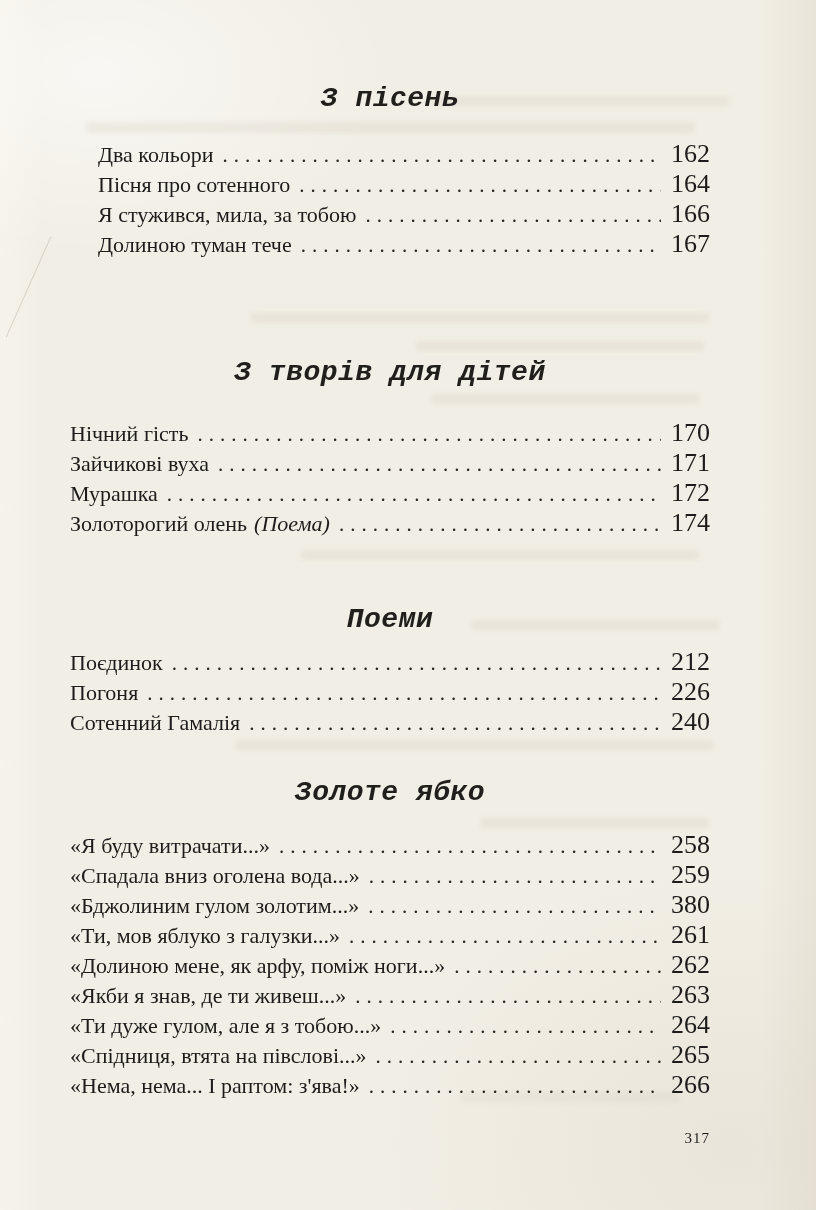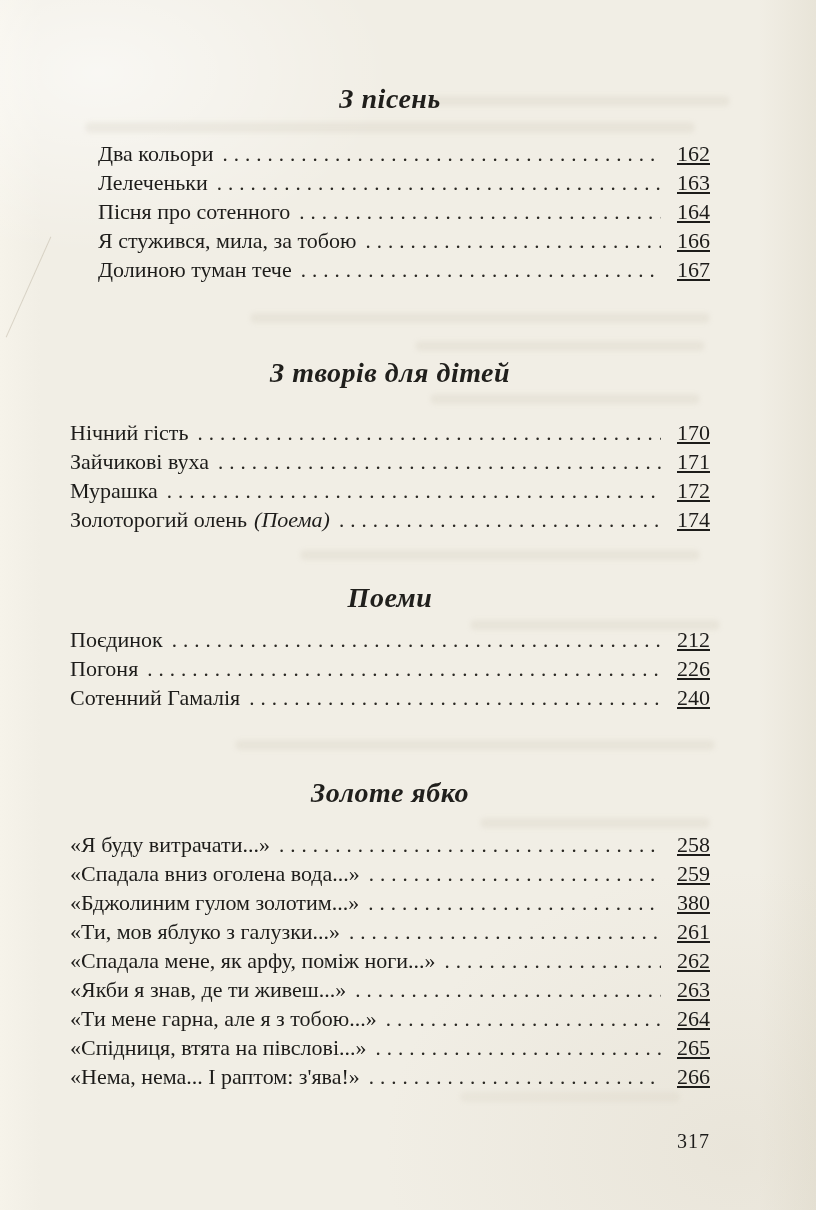--- a/index.html
+++ b/index.html
@@ -20,31 +20,32 @@
     overflow: hidden;
   }
   .content {
     position: absolute;
     left: 70px; top: 0;
     width: 640px; height: 100%;
   }
   .sec { position: absolute; left: 0; width: 100%; }
   .sec1 { top: 82px; }
   .sec2 { top: 356px; }
-  .sec3 { top: 581px; }
+  .sec3 { top: 603px; }
   .sec4 { top: 776px; }
   .sec-title {
     margin: 0;
     font-size: 28px;
     line-height: 34px;
     font-weight: 600;
     font-style: italic;
     text-align: center;
     letter-spacing: 0.5px;
     color: #201f1c;
+    font-family: Liberation Mono, monospace;
   }
   .sec1 .entries { margin-top: 23px; margin-left: 28px; }
   .sec2 .entries { margin-top: 28px; }
   .sec3 .entries { margin-top: 10px; }
   .sec4 .entries { margin-top: 20px; }
   .entries {
     list-style: none;
     margin: 0; padding: 0;
   }
   .entry {
@@ -66,29 +67,28 @@
   .leader::after {
     content: "........................................................................................";
     font-size: 21px;
     letter-spacing: 6px;
     color: #2a2823;
   }
   .pagenum {
     flex: 0 0 auto;
     min-width: 44px;
     text-align: right;
-    font-size: 22px;
-    text-decoration: underline;
+    font-size: 26px;
   }
   .folio {
     position: absolute;
     top: 1130px;
     left: 0; width: 100%;
     text-align: right;
-    font-size: 20px;
+    font-size: 15px;
     letter-spacing: 1px;
   }
   
   .smudge {
     position: absolute;
     height: 10px;
     border-radius: 5px;
     background: #b4ab94;
     opacity: 0.14;
     filter: blur(2.5px);
@@ -125,25 +125,20 @@
 
     <div class="sec sec1">
       <h2 class="sec-title">З пісень</h2>
       <ul class="entries">
         <li class="entry">
           <span class="title">Два кольори</span>
           <span class="leader"></span>
           <span class="pagenum">162</span>
         </li>
         <li class="entry">
-          <span class="title">Лелеченьки</span>
-          <span class="leader"></span>
-          <span class="pagenum">163</span>
-        </li>
-        <li class="entry">
           <span class="title">Пісня про сотенного</span>
           <span class="leader"></span>
           <span class="pagenum">164</span>
         </li>
         <li class="entry">
           <span class="title">Я стужився, мила, за тобою</span>
           <span class="leader"></span>
           <span class="pagenum">166</span>
         </li>
         <li class="entry">
@@ -218,31 +213,31 @@
           <span class="title">«Бджолиним гулом золотим...»</span>
           <span class="leader"></span>
           <span class="pagenum">380</span>
         </li>
         <li class="entry">
           <span class="title">«Ти, мов яблуко з галузки...»</span>
           <span class="leader"></span>
           <span class="pagenum">261</span>
         </li>
         <li class="entry">
-          <span class="title">«Спадала мене, як арфу, поміж ноги...»</span>
+          <span class="title">«Долиною мене, як арфу, поміж ноги...»</span>
           <span class="leader"></span>
           <span class="pagenum">262</span>
         </li>
         <li class="entry">
           <span class="title">«Якби я знав, де ти живеш...»</span>
           <span class="leader"></span>
           <span class="pagenum">263</span>
         </li>
         <li class="entry">
-          <span class="title">«Ти мене гарна, але я з тобою...»</span>
+          <span class="title">«Ти дуже гулом, але я з тобою...»</span>
           <span class="leader"></span>
           <span class="pagenum">264</span>
         </li>
         <li class="entry">
           <span class="title">«Спідниця, втята на півслові...»</span>
           <span class="leader"></span>
           <span class="pagenum">265</span>
         </li>
         <li class="entry">
           <span class="title">«Нема, нема... І раптом: з'ява!»</span>

